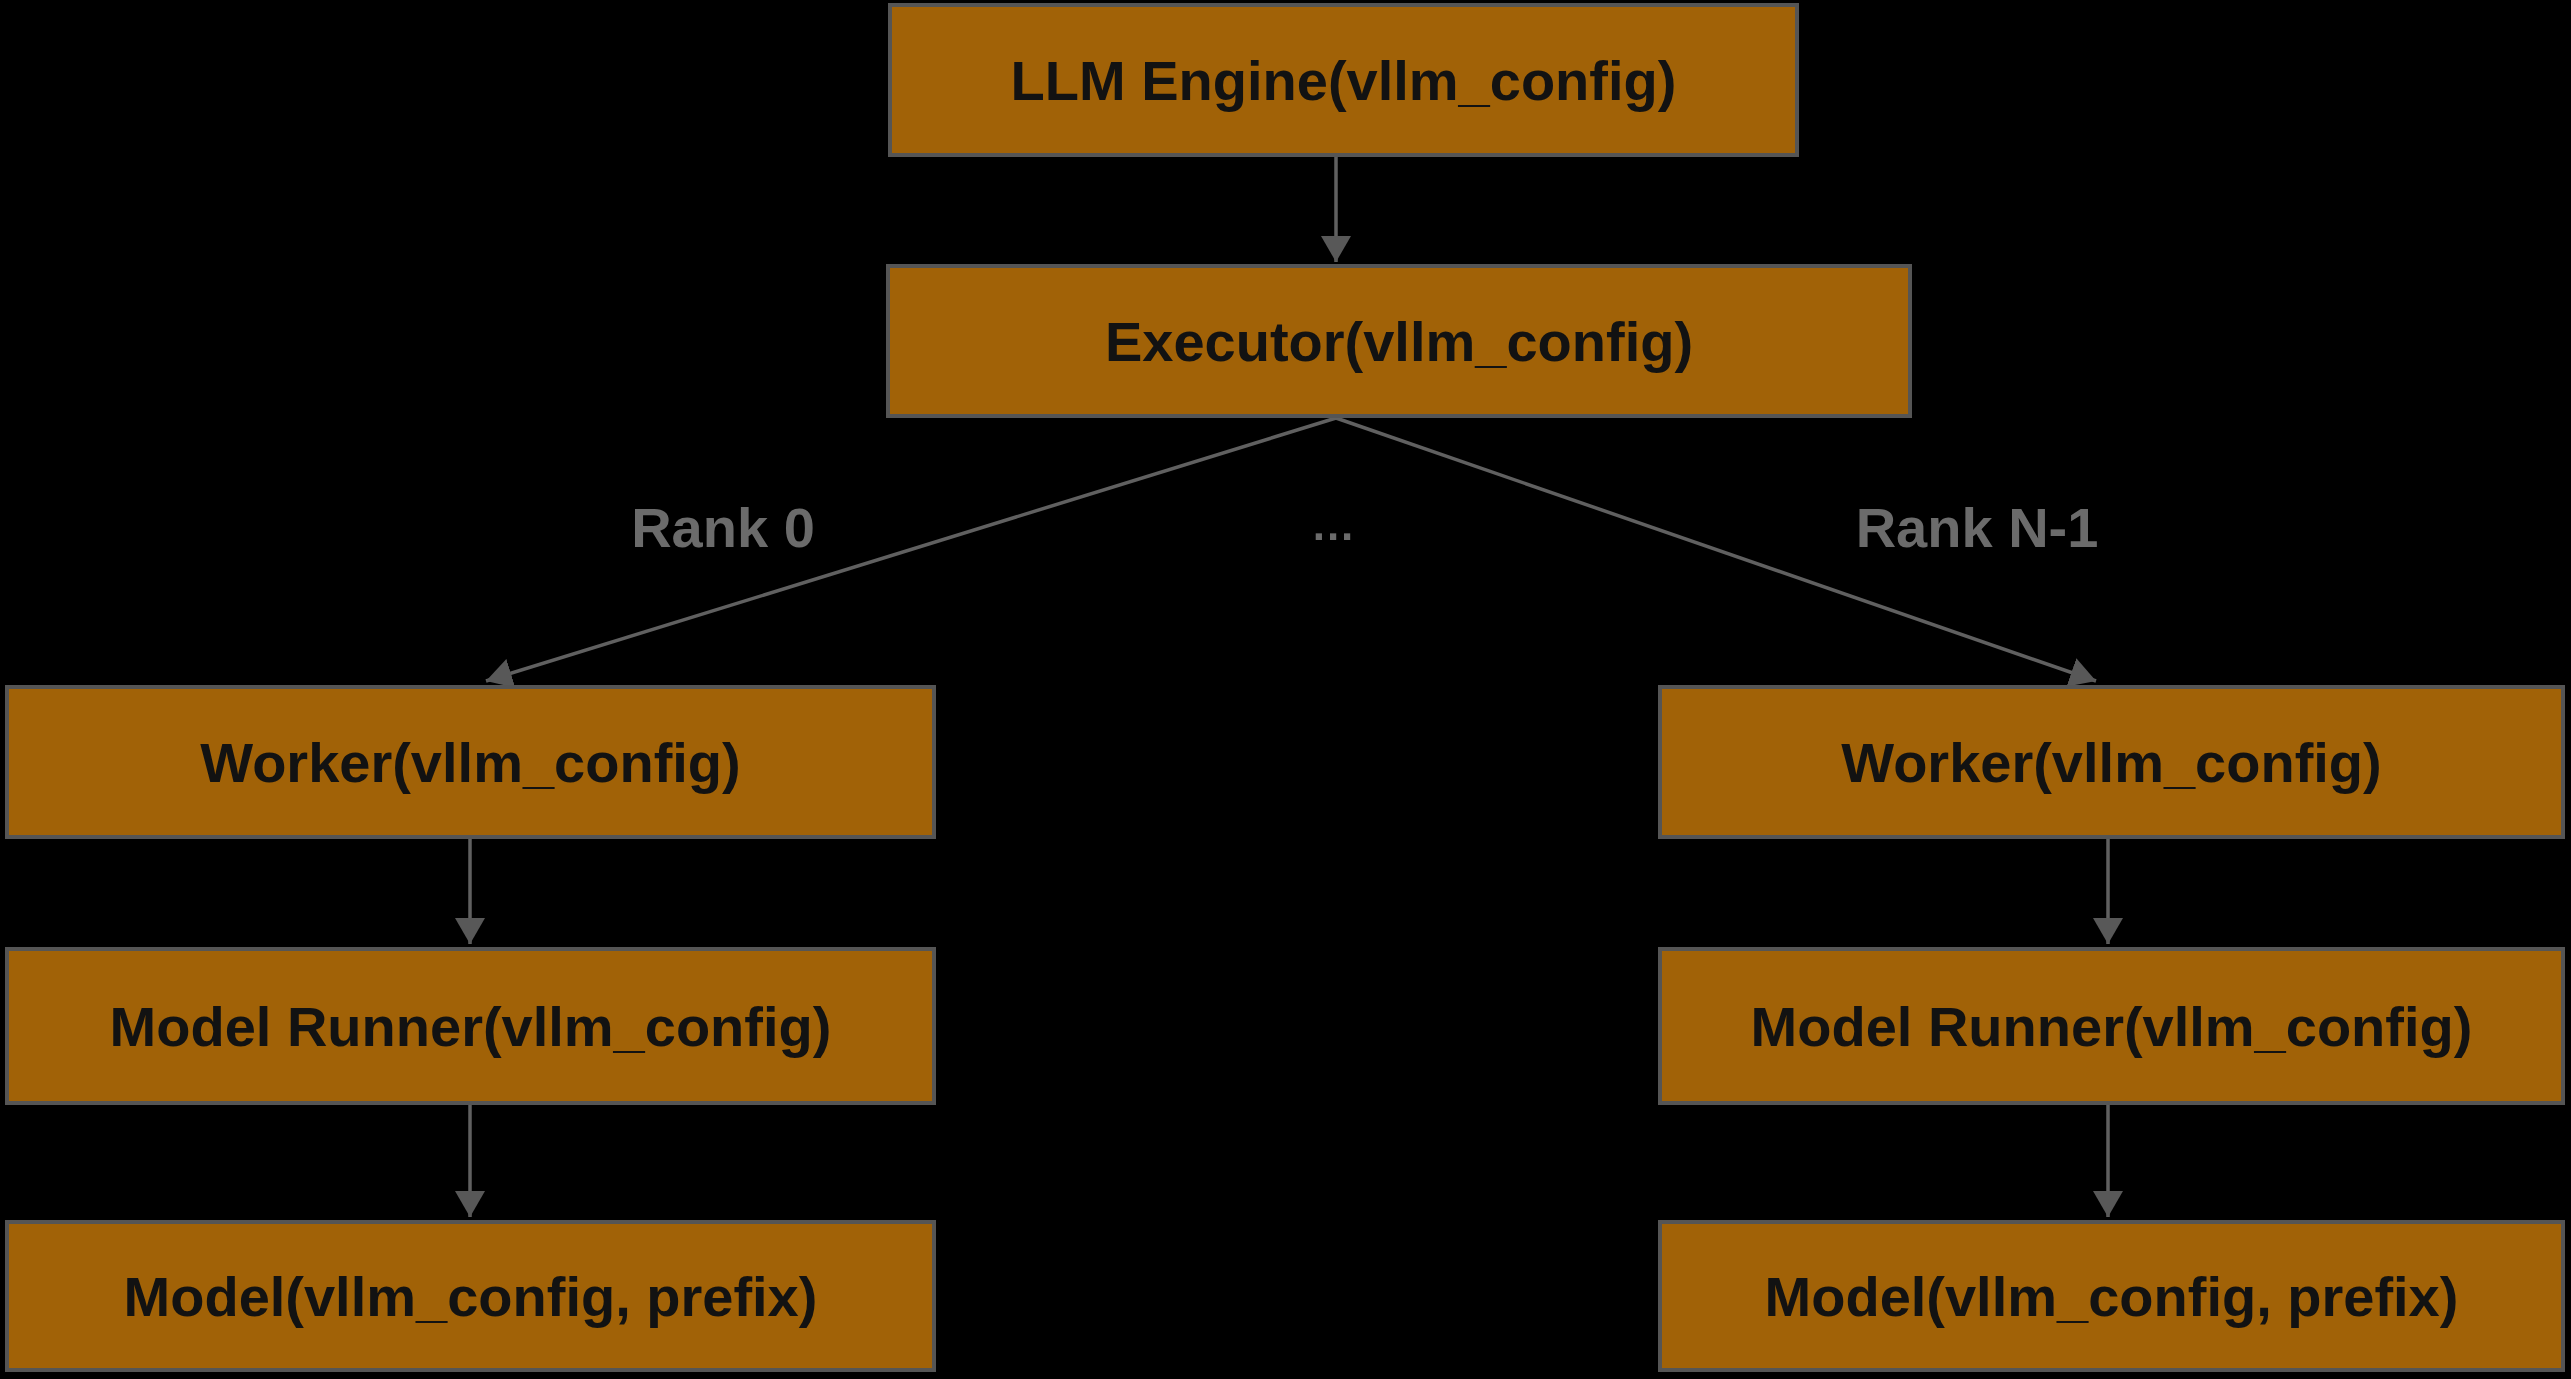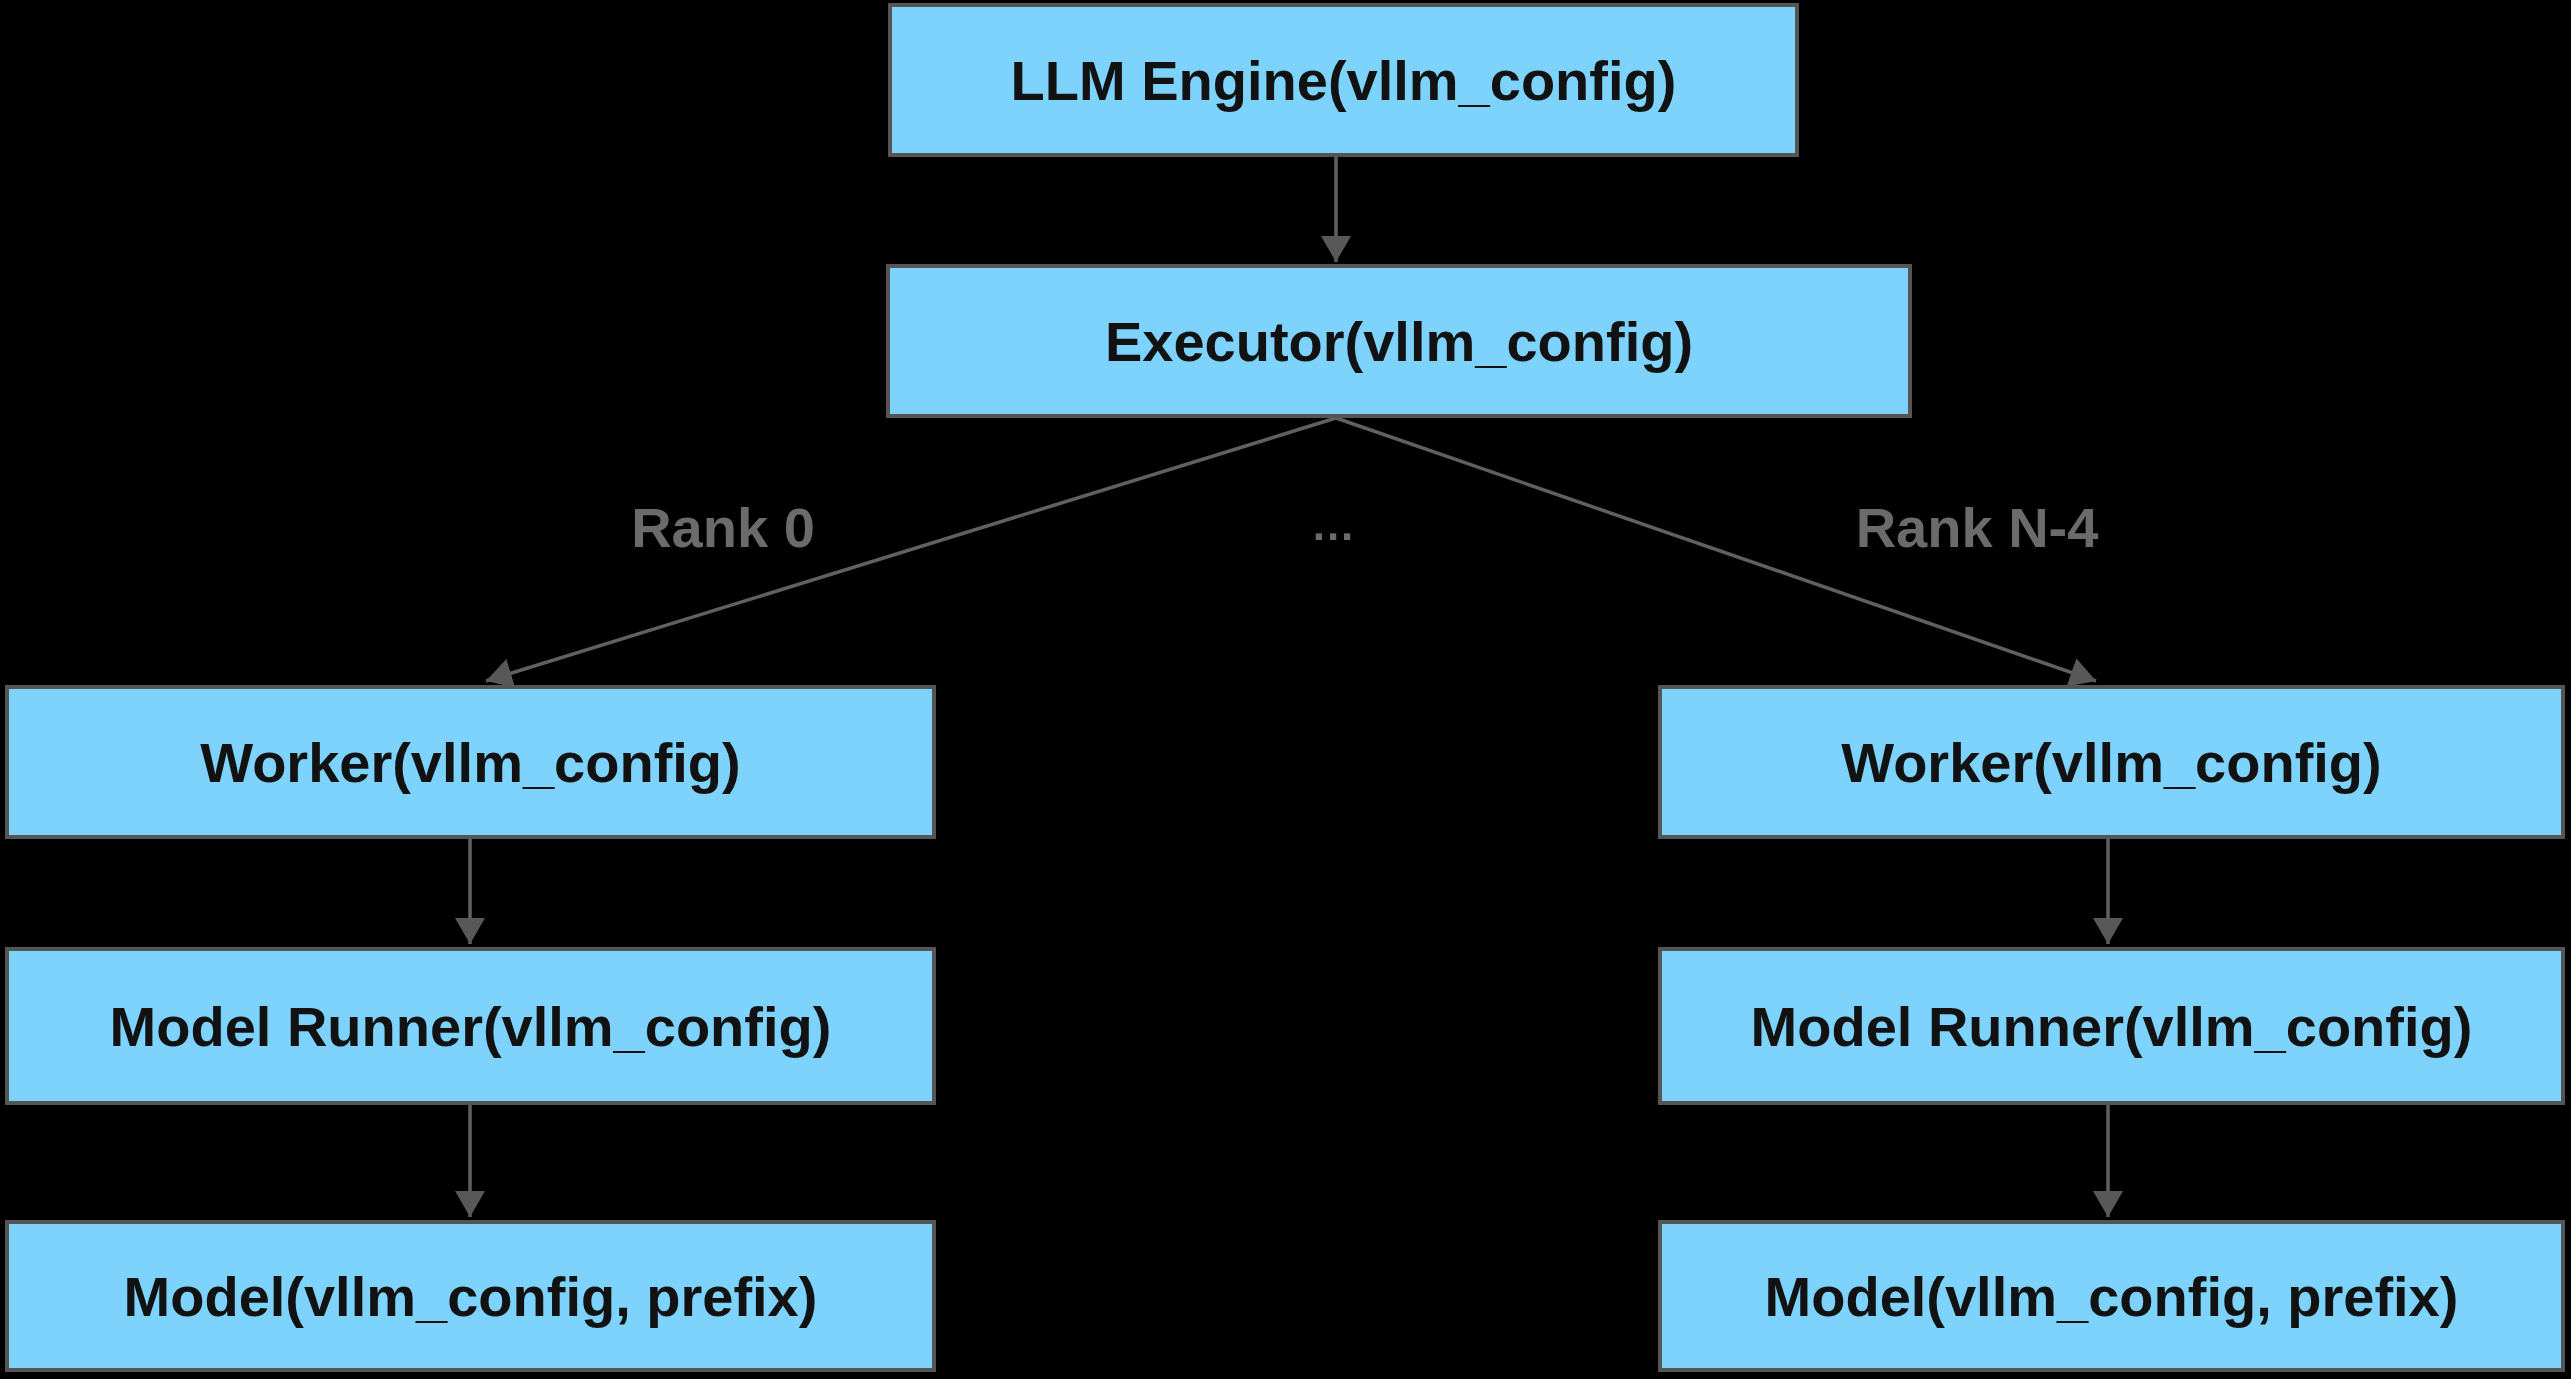--- a/index.html
+++ b/index.html
@@ -22,21 +22,21 @@
     width: 2571px;
     height: 1379px;
   }
   .edges line {
     stroke: #606060;
     stroke-width: 3.5;
   }
   .node {
     position: absolute;
     box-sizing: border-box;
-    background: #7dd3fc;
+    background: #a16207;
     border: 4px solid #555555;
     color: #121212;
     font-size: 56px;
     font-weight: 700;
     display: flex;
     align-items: center;
     justify-content: center;
     white-space: nowrap;
     text-align: center;
   }
@@ -102,15 +102,15 @@
   </div>
 
   <div class="node" style="left:1658px; top:1220px; width:907px; height:152px;">
     <span>Model(vllm_config, prefix)</span>
   </div>
 
   <div class="edge-label" style="left:723px; top:527px;">Rank 0</div>
 
   <div class="edge-label ellipsis" style="left:1334px; top:525px;">...</div>
 
-  <div class="edge-label" style="left:1977px; top:527px;">Rank N-4</div>
+  <div class="edge-label" style="left:1977px; top:527px;">Rank N-1</div>
 
 </div>
 
 </body></html>

